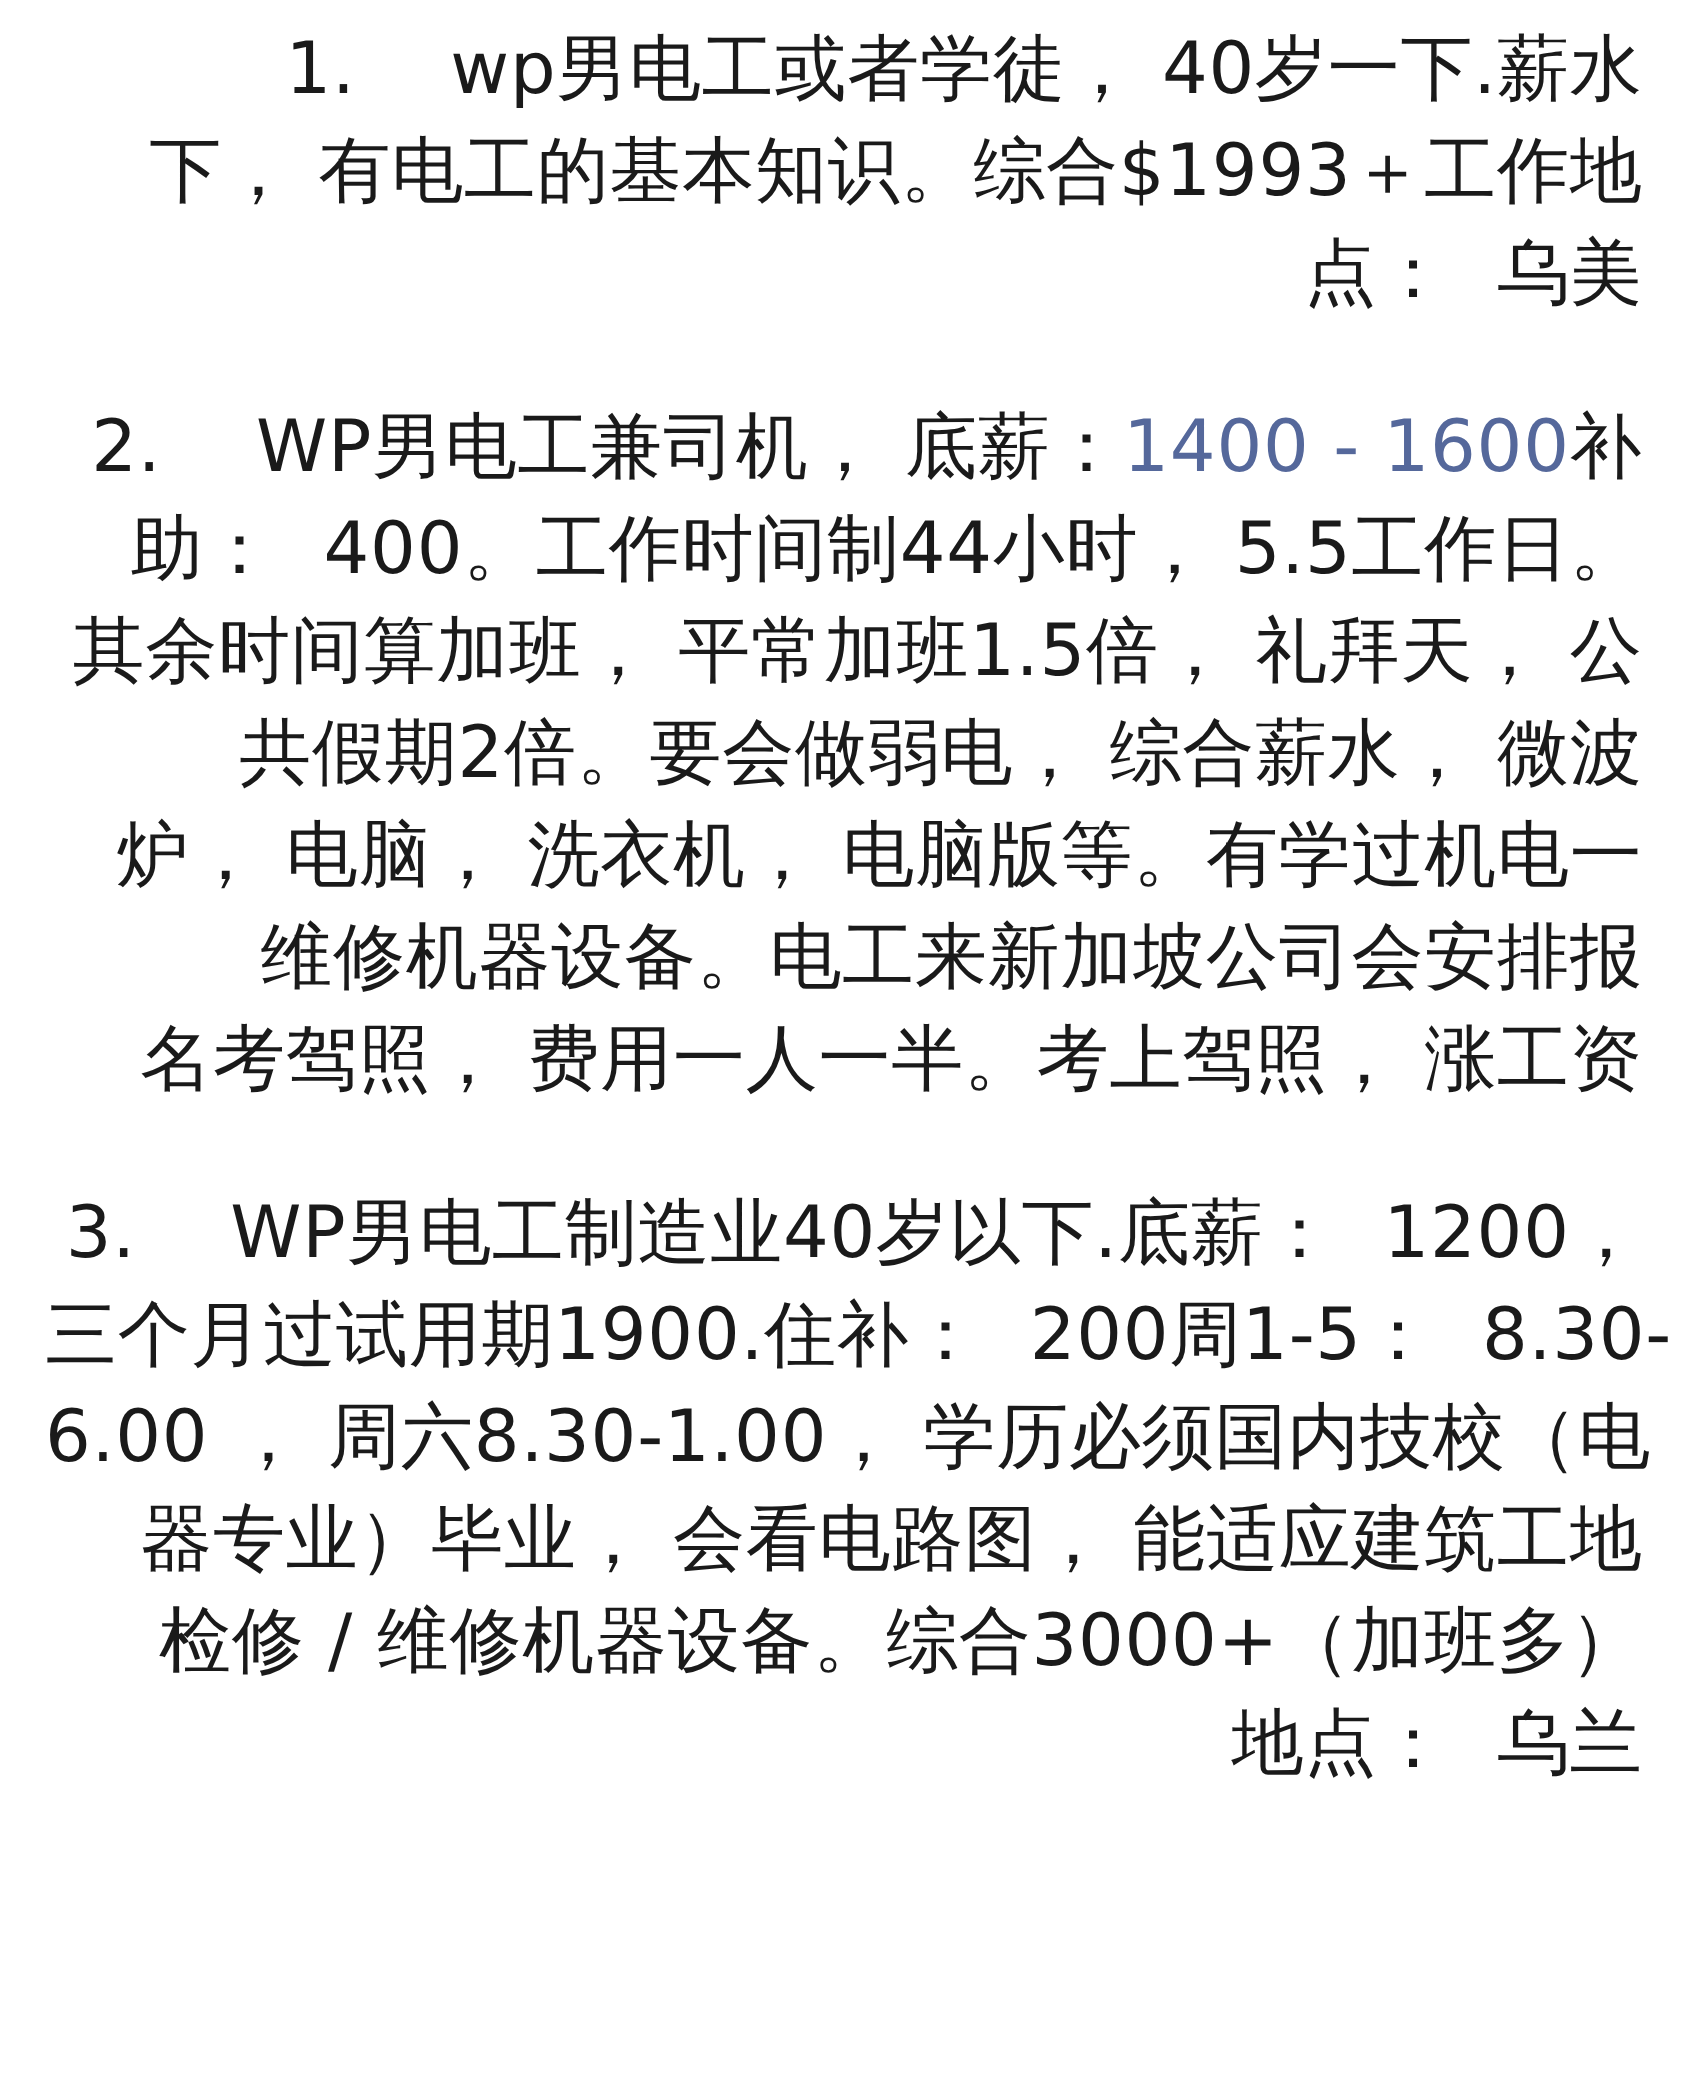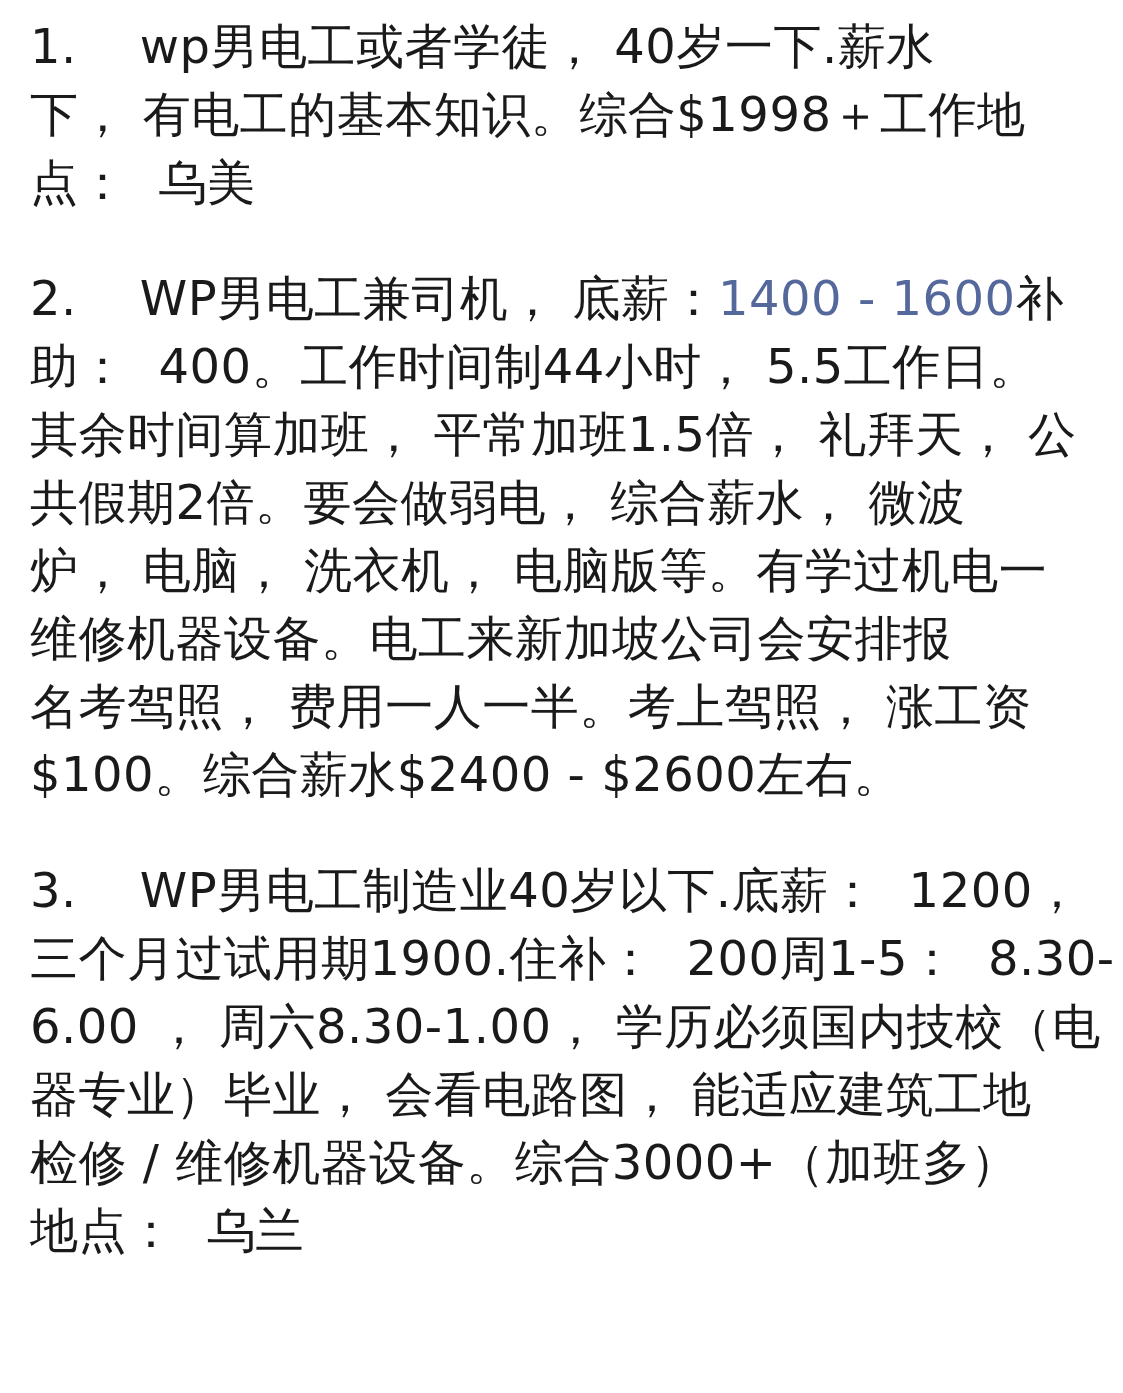--- a/index.html
+++ b/index.html
@@ -23,45 +23,45 @@
     letter-spacing: 0.5px;
   }
   .paragraph {
     margin: 0;
   }
   .paragraph + .paragraph {
     margin-top: 48px;
   }
   .line {
     white-space: pre;
+    text-align: right;
   }
   .link {
     color: var(--link-color, #55689b);
     cursor: pointer;
   }
 </style>
 </head>
 <body style="--text-color: #1a1a1a; --link-color: #55689b; background: rgb(255, 255, 255);">
 
 <main class="content">
   <section>
       <div class="paragraph">
         <div class="line"><span>1.    wp男电工或者学徒， 40岁一下.薪水</span></div>
-        <div class="line"><span>下， 有电工的基本知识。综合$1998＋工作地</span></div>
+        <div class="line"><span>下， 有电工的基本知识。综合$1993＋工作地</span></div>
         <div class="line"><span>点：  乌美</span></div>
       </div>
       <div class="paragraph">
         <div class="line"><span>2.    WP男电工兼司机， 底薪：</span><span class="link">1400 - 1600</span><span>补</span></div>
         <div class="line"><span>助：  400。工作时间制44小时， 5.5工作日。</span></div>
         <div class="line"><span>其余时间算加班， 平常加班1.5倍， 礼拜天， 公</span></div>
         <div class="line"><span>共假期2倍。要会做弱电， 综合薪水， 微波</span></div>
         <div class="line"><span>炉， 电脑， 洗衣机， 电脑版等。有学过机电一</span></div>
         <div class="line"><span>维修机器设备。电工来新加坡公司会安排报</span></div>
         <div class="line"><span>名考驾照， 费用一人一半。考上驾照， 涨工资</span></div>
-        <div class="line"><span>$100。综合薪水$2400 - $2600左右。</span></div>
       </div>
       <div class="paragraph">
         <div class="line"><span>3.    WP男电工制造业40岁以下.底薪：  1200，</span></div>
         <div class="line"><span>三个月过试用期1900.住补：  200周1-5：  8.30-</span></div>
         <div class="line"><span>6.00 ， 周六8.30-1.00， 学历必须国内技校（电</span></div>
         <div class="line"><span>器专业）毕业， 会看电路图， 能适应建筑工地</span></div>
         <div class="line"><span>检修 / 维修机器设备。综合3000+（加班多）</span></div>
         <div class="line"><span>地点：  乌兰</span></div>
       </div>
     </section>

